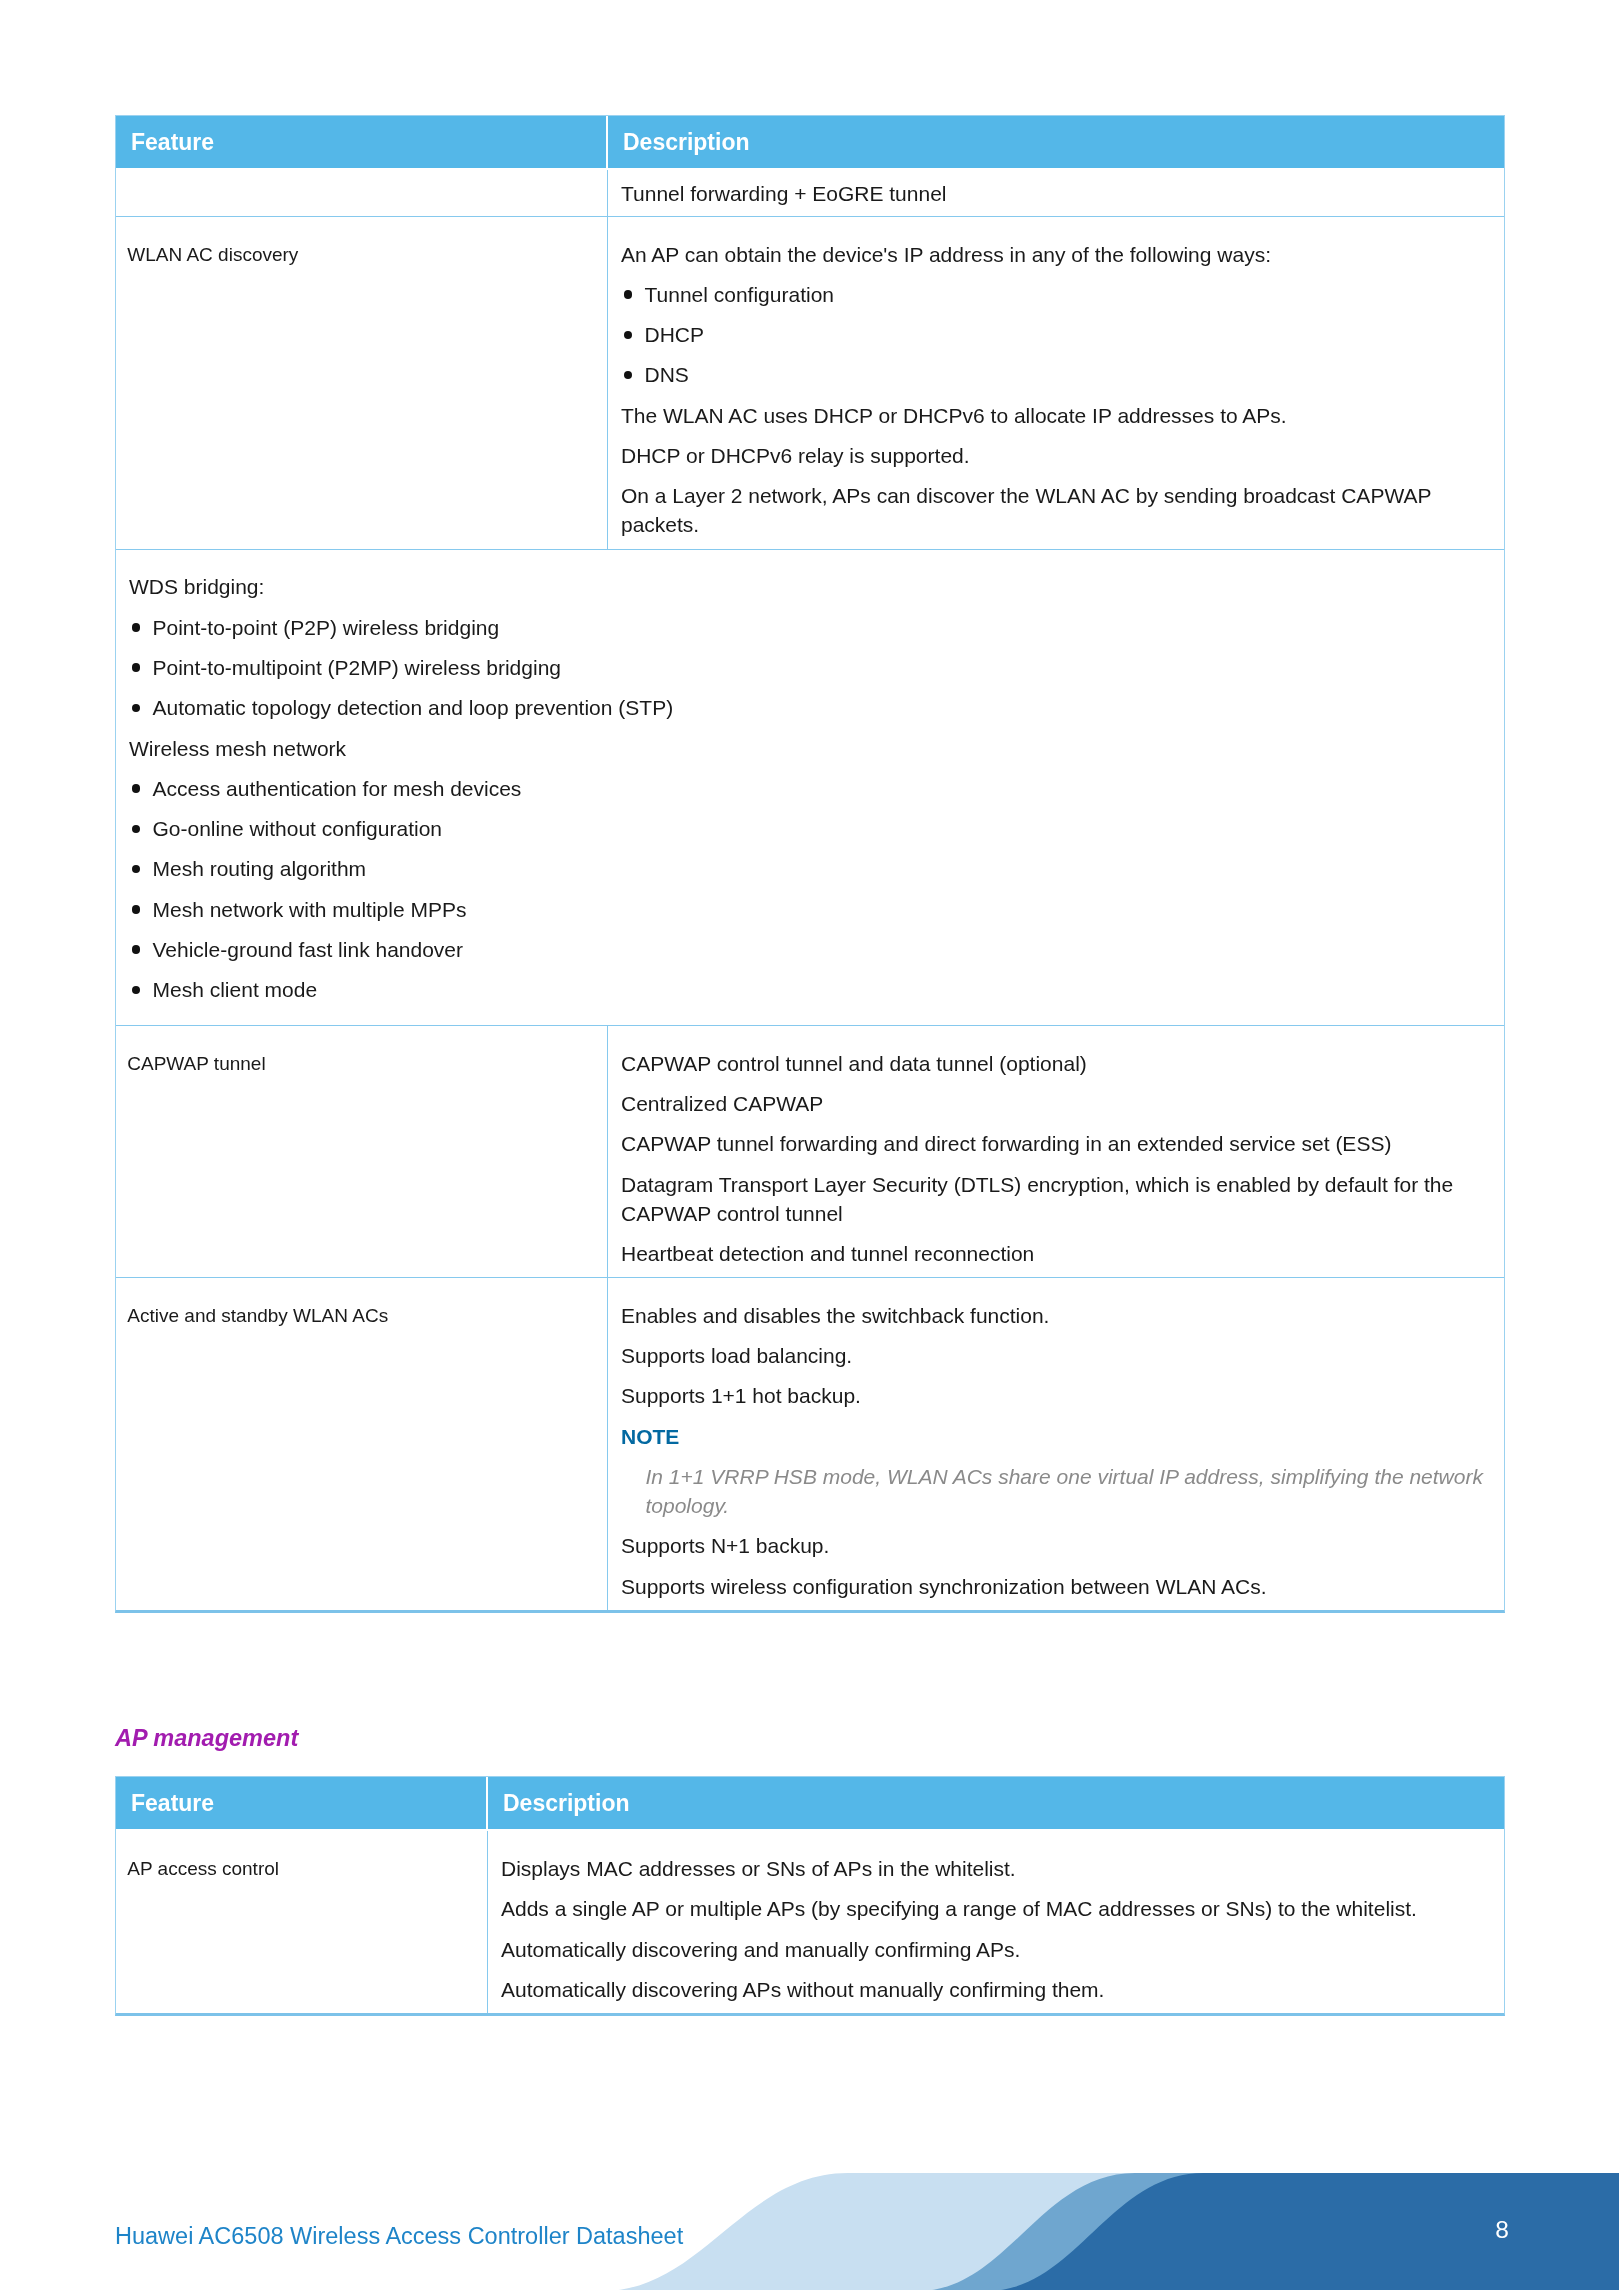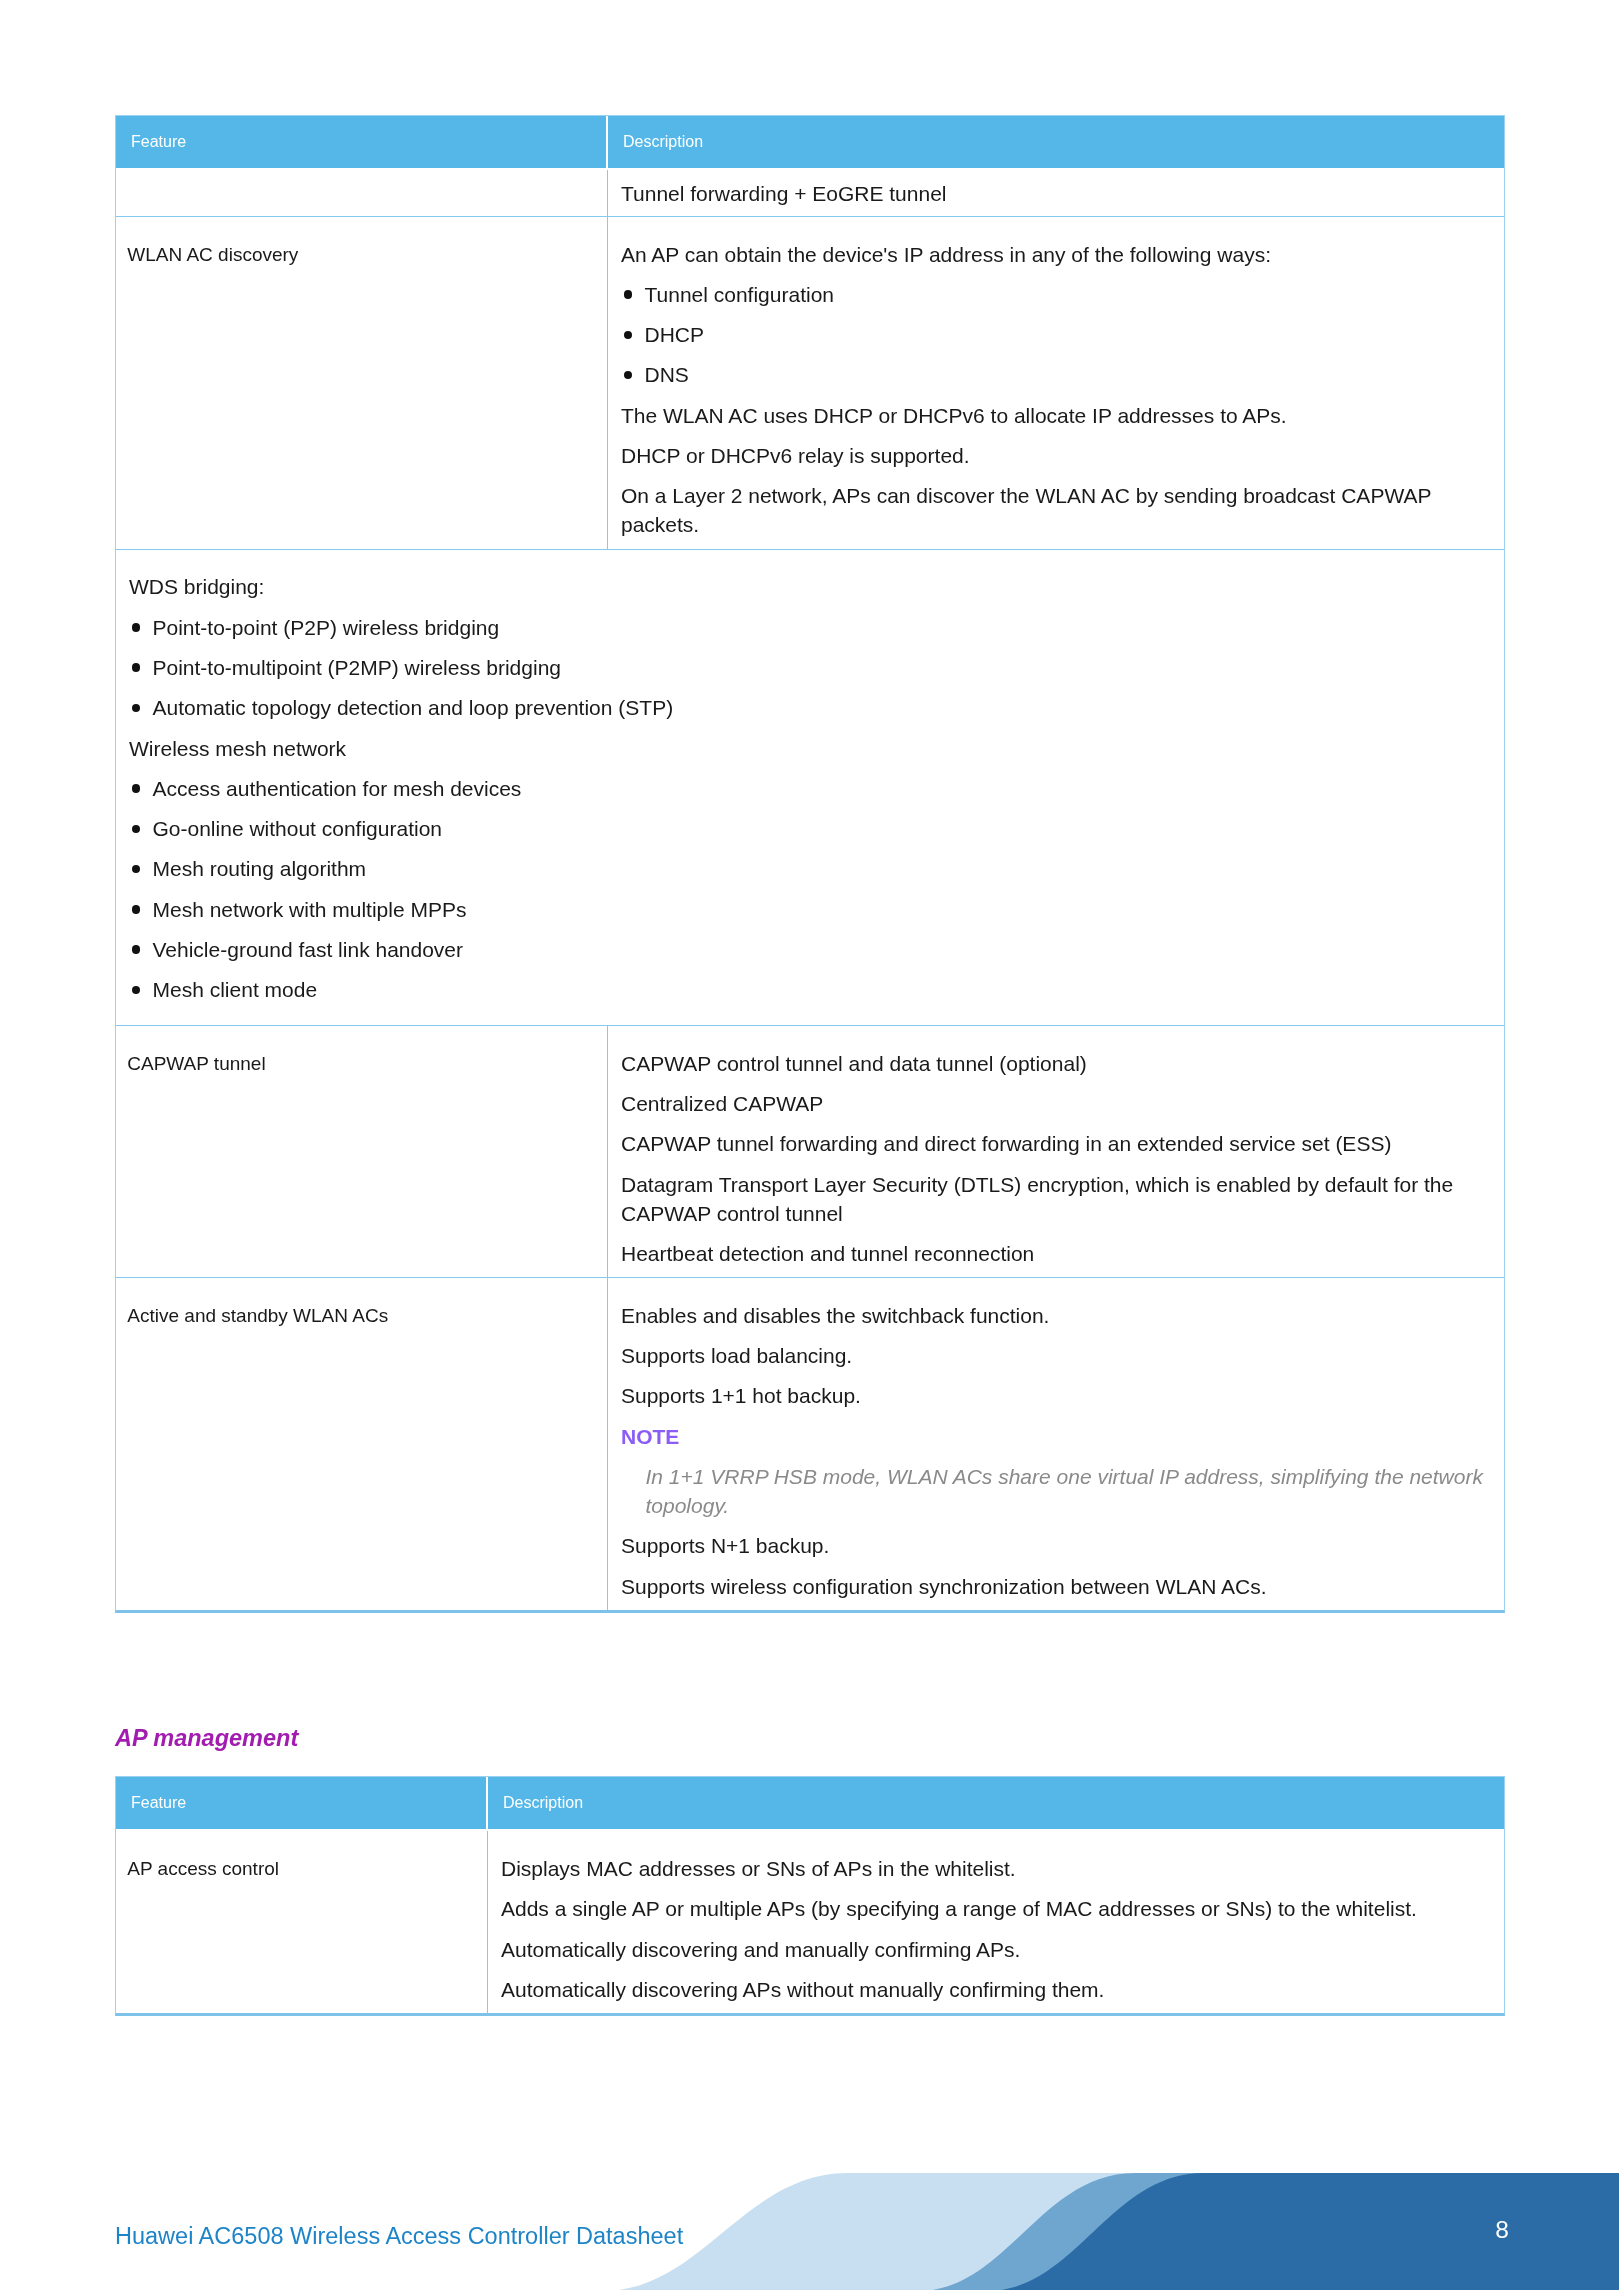--- a/index.html
+++ b/index.html
@@ -20,22 +20,22 @@
   
   .tbl{
     border:1.9px solid #9bd2f0;
     border-bottom:3.8px solid #7cc2e9;
     background:#ffffff;
   }
   .tbl-header{
     display:flex;
     background:#54b7e8;
     color:#ffffff;
-    font-weight:normal;
-    font-size:16px;
+    font-weight:bold;
+    font-size:23px;
     line-height:26px;
     border-bottom:2.8px solid #ffffff;
   }
   .th-feature{
     box-sizing:border-box;
     padding:13px 15px;
     border-right:2.8px solid #ffffff;
     flex:0 0 auto;
   }
   .th-desc{flex:1 1 auto;padding:13px 15px;}
@@ -71,21 +71,21 @@
     content:"";
     position:absolute;
     left:2.8px;top:10.4px;
     width:8.5px;height:8.5px;
     border-radius:50%;
     background:#111111;
   }
   .note-label{
     margin:0 0 11.3px;
     font-weight:bold;
-    color:#8b5cf6;
+    color:#0369a1;
   }
   .note-text{
     margin:0 0 11.3px 24.5px;
     font-style:italic;
     color:#8a8a8a;
   }
   
   .section-heading{
     margin:111px 0 24.5px 0;
     font-size:23.5px;

